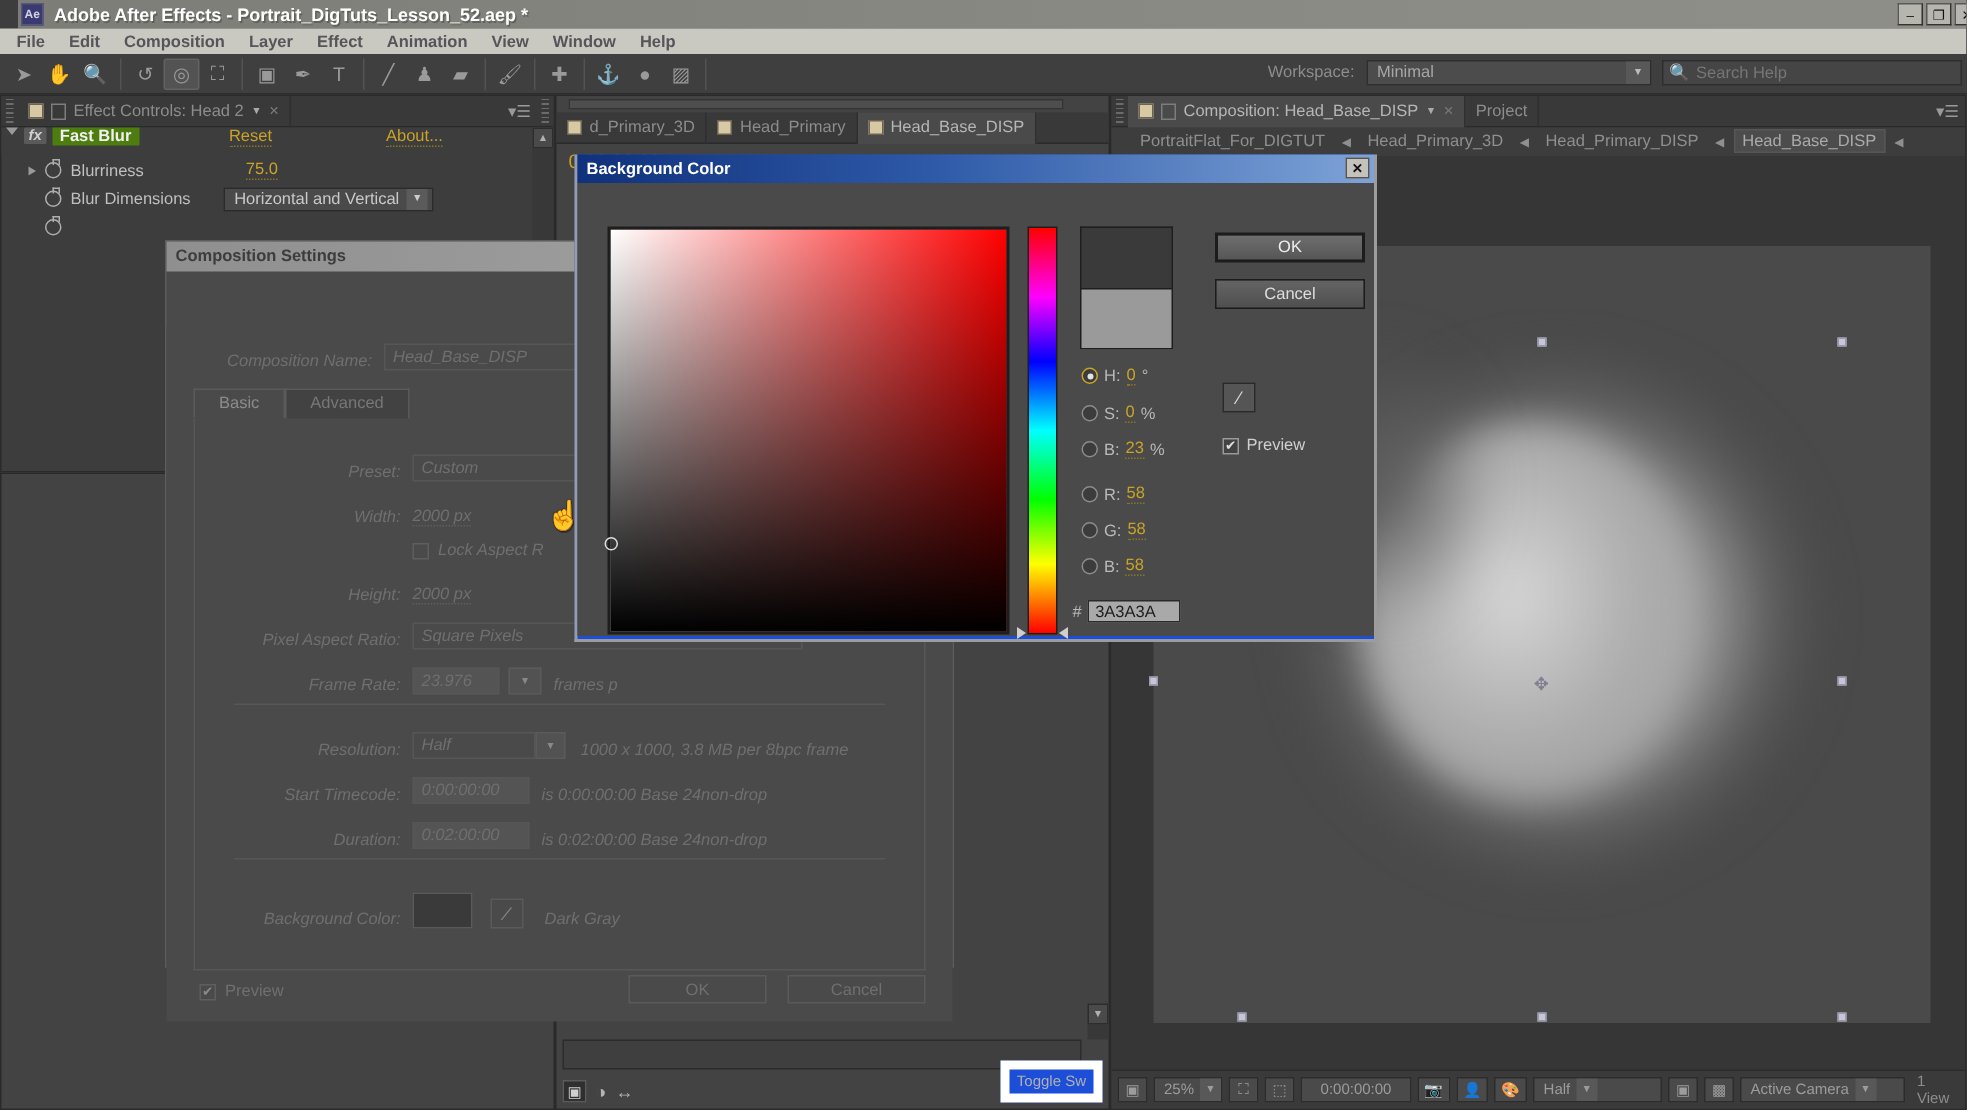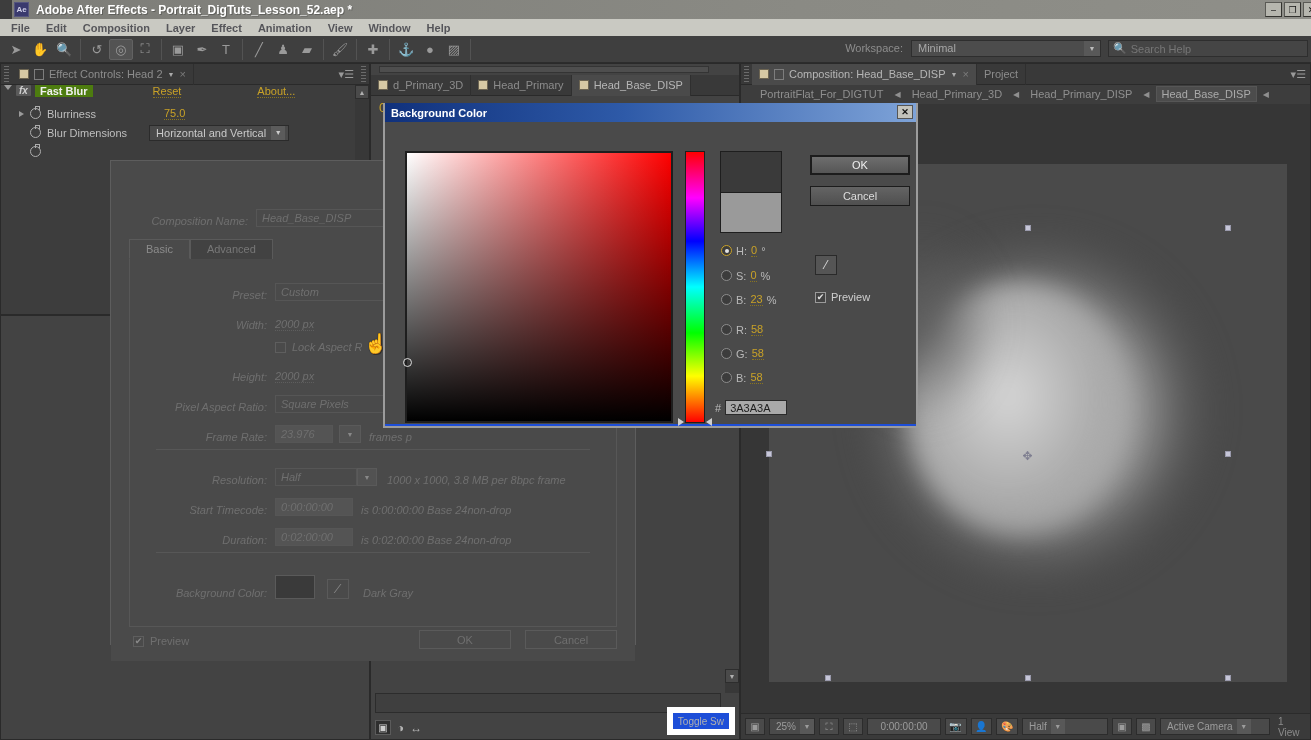--- a/index.html
+++ b/index.html
@@ -459,20 +459,21 @@
       <span class="cb-btn">▩</span>
       <span class="cb-combo" style="min-width:110px;">
         <span>Active Camera</span>
         <span class="arr">▼</span>
       </span>
       <span class="cb-plain">1 View</span>
     </div>
   </div>
 
   <div id="comp-settings">
+    <div class="cs-title">Composition Settings</div>
     <div class="cs-body">
 
       <div class="cs-row" style="margin-top:36px;">
         <div class="cs-label">Composition Name:</div>
         <div class="cs-field" style="width:210px;">Head_Base_DISP</div>
       </div>
 
       <div class="cs-tabs">
         <div class="cs-tab active">Basic</div>
         <div class="cs-tab" style="background:#424242;">Advanced</div>

